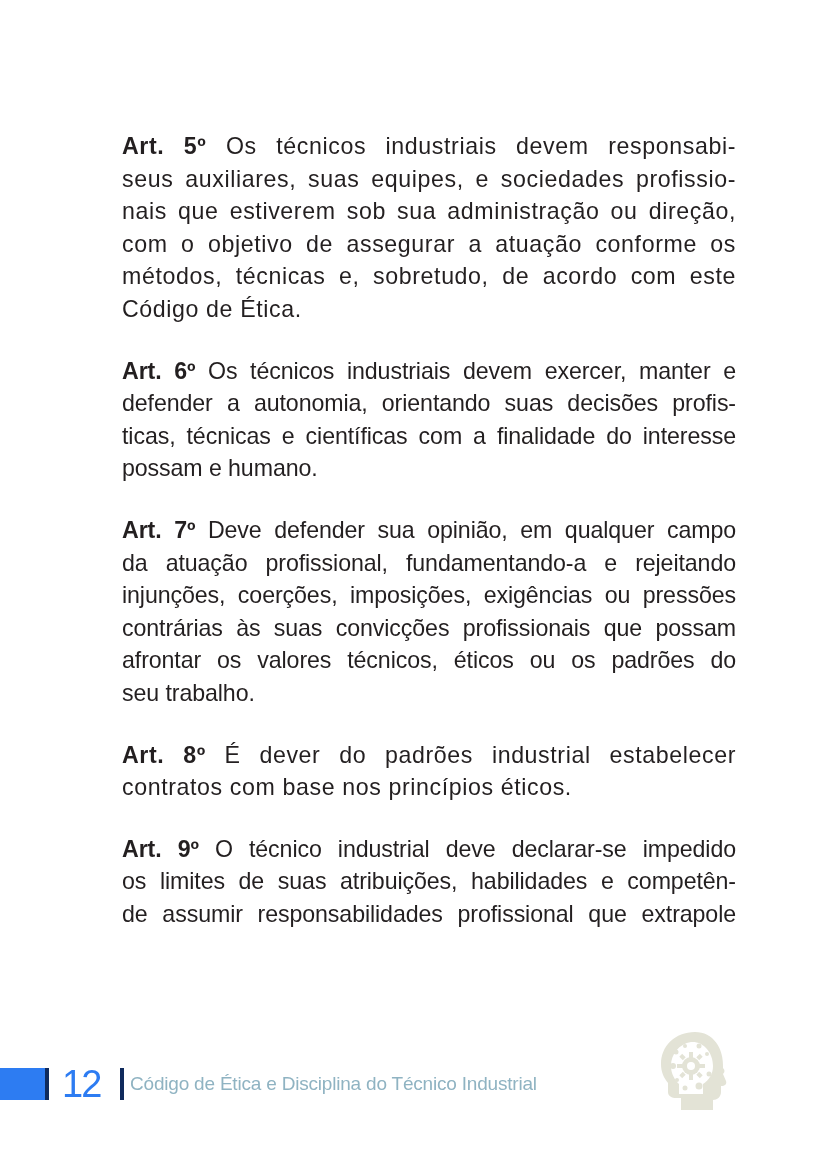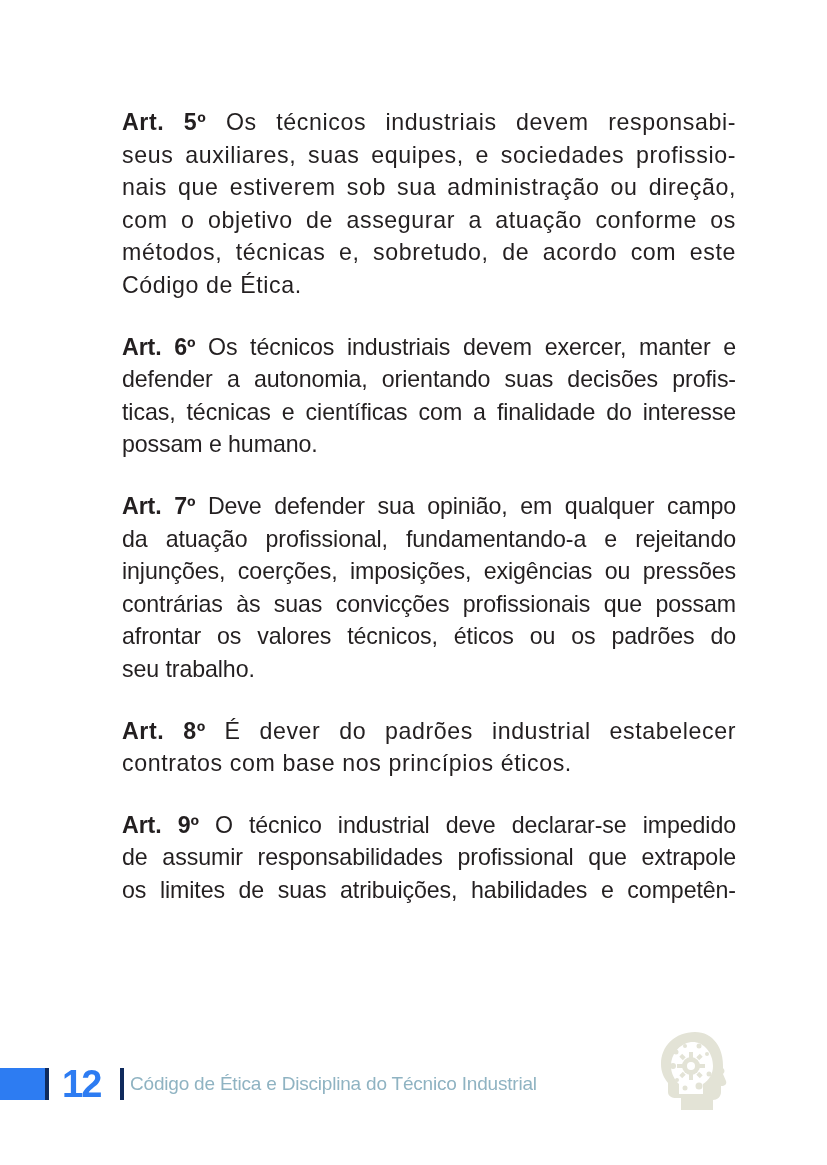--- a/index.html
+++ b/index.html
@@ -26,21 +26,21 @@
       line-height: 32.6px;
       text-align: justify;
       margin: 0 0 29px 0;
       font-weight: 300;
       letter-spacing: -0.1px;
     }
     .article .art-label {
       font-weight: bold;
       color: #231f20;
     }
-    .article.loose { letter-spacing: 0.6px; }
+    .article.loose { letter-spacing: 0.6px; margin-top: 24px; }
     .article .line {
       display: block;
       text-align: justify;
       text-align-last: justify;
       white-space: nowrap;
     }
     .article .line.last {
       text-align-last: left;
     }
 
@@ -65,21 +65,21 @@
       top: 2px;
       width: 4px;
       height: 32px;
       background: #0f2a5c;
     }
     .page-number {
       position: absolute;
       left: 62px;
       top: -2px;
       font-size: 38px;
-      font-weight: bold;
+      font-weight: normal;
       color: #2d7cf2;
       letter-spacing: -2px;
       line-height: 40px;
     }
     .footer-sep {
       position: absolute;
       left: 120px;
       top: 2px;
       width: 4px;
       height: 32px;
@@ -132,22 +132,22 @@
     <span class="line last">seu trabalho.</span>
   </p>
 
   <p class="article loose">
     <span class="line"><span class="art-label">Art. 8º</span><span> É dever do padrões industrial estabelecer</span></span>
     <span class="line last">contratos com base nos princípios éticos.</span>
   </p>
 
   <p class="article">
     <span class="line"><span class="art-label">Art. 9º</span><span> O técnico industrial deve declarar-se impedido</span></span>
+    <span class="line">os limites de suas atribuições, habilidades e competên-</span>
     <span class="line">de assumir responsabilidades profissional que extrapole</span>
-    <span class="line">os limites de suas atribuições, habilidades e competên-</span>
   </p>
 
 </div>
 
 <div class="footer">
   <div class="footer-bar"></div>
   <div class="footer-bar-edge"></div>
   <div class="page-number">12</div>
   <div class="footer-sep"></div>
   <div class="footer-title">Código de Ética e Disciplina do Técnico Industrial</div>

